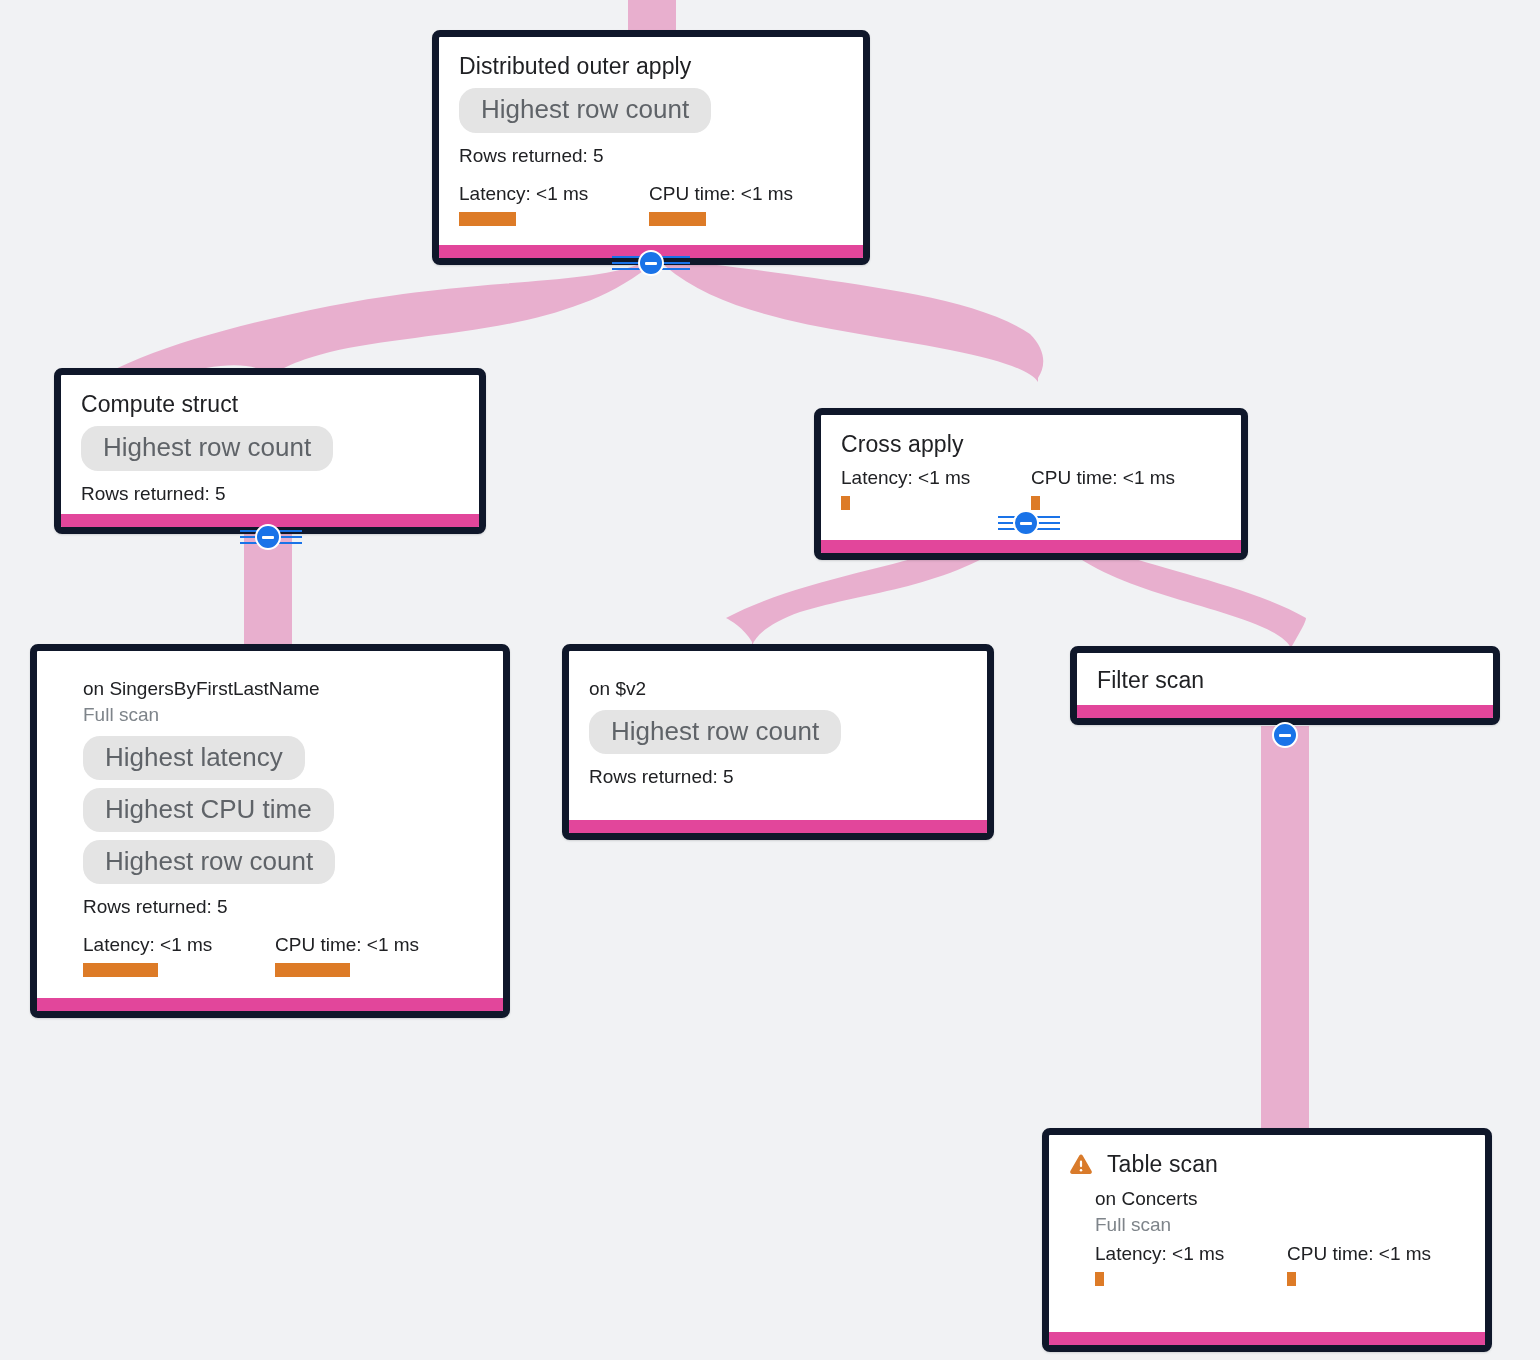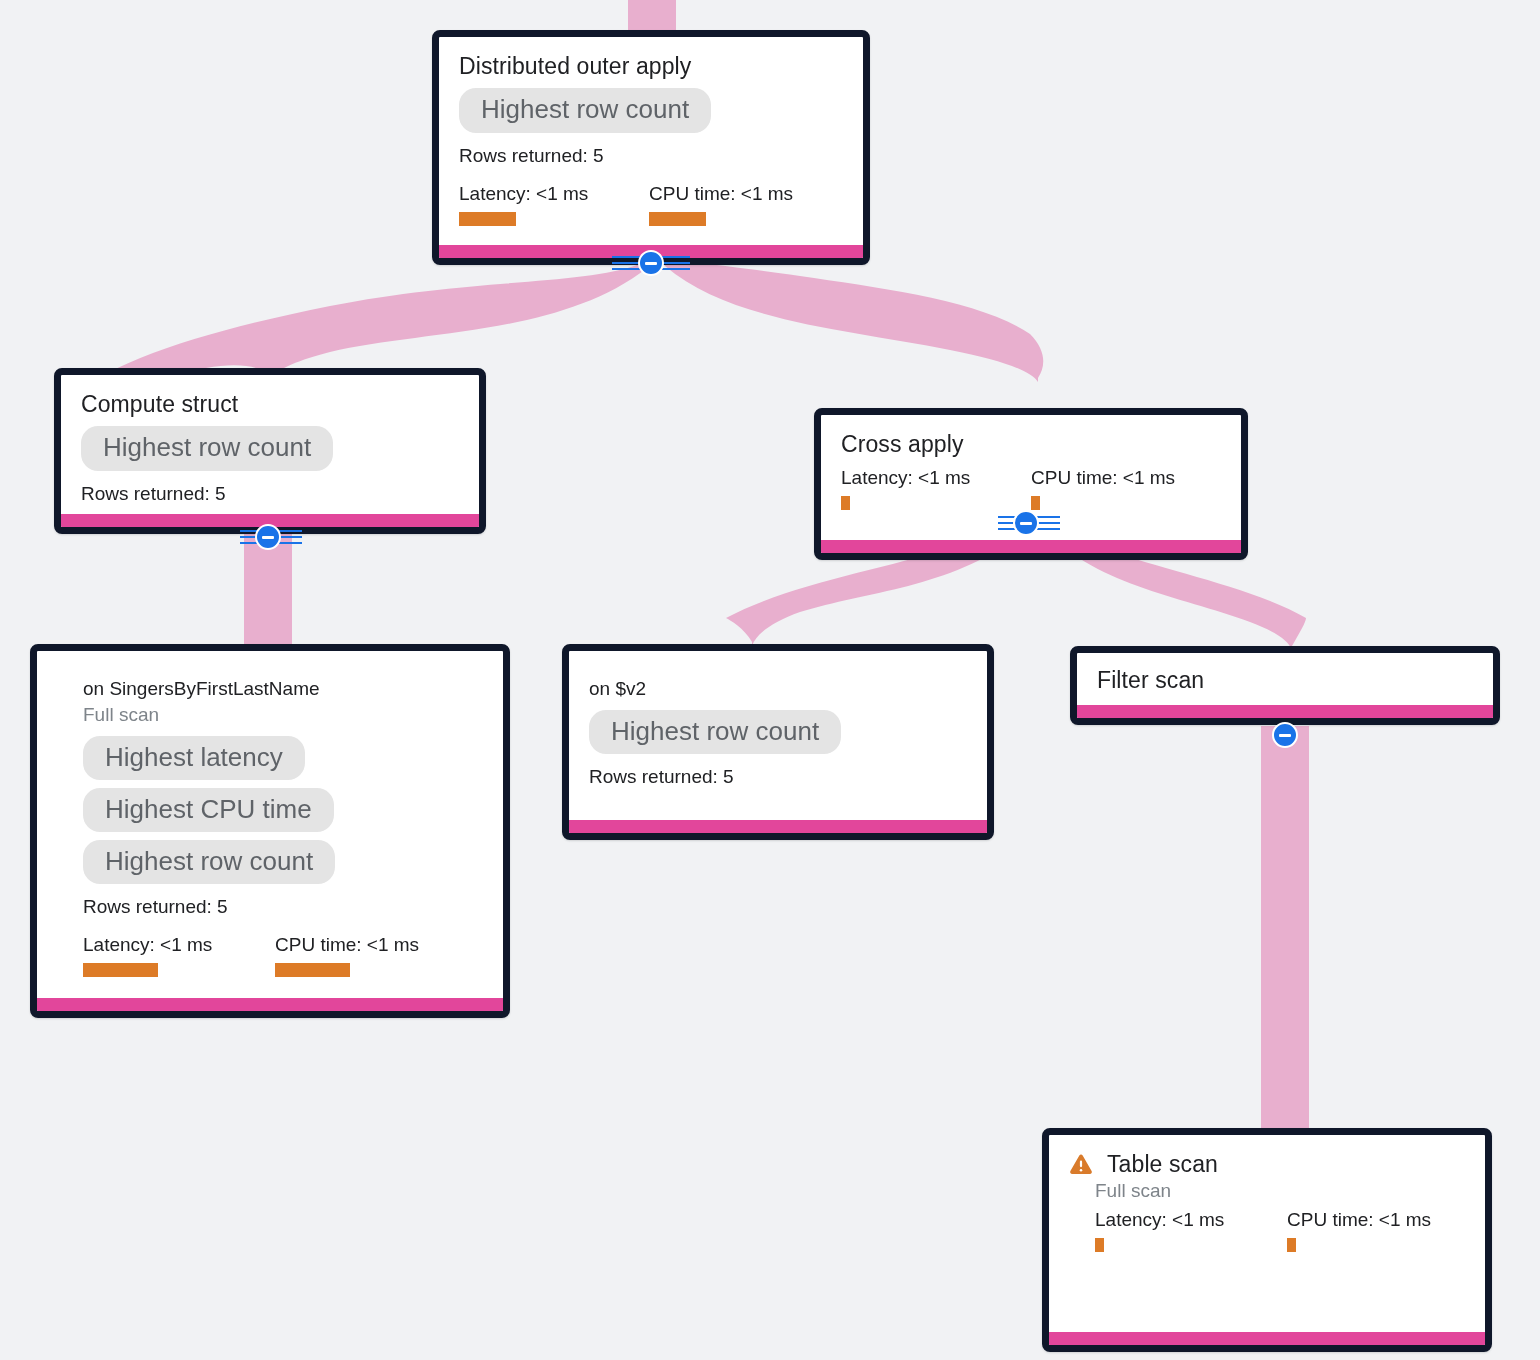--- a/index.html
+++ b/index.html
@@ -335,20 +335,21 @@
     <div class="node-body">
       <div class="title-row">
         <svg class="warn-icon" viewBox="0 0 24 22">
           <path d="M12 1.4c.7 0 1.3.35 1.68 1L22.6 17.9c.38.66.38 1.44 0 2.1-.38.65-1 1-1.75 1H3.15c-.75 0-1.37-.35-1.75-1-.38-.66-.38-1.44 0-2.1L10.32 2.4c.38-.65.98-1 1.68-1z" fill="#D97B2B"></path>
           <rect x="10.9" y="7.6" width="2.2" height="6.6" rx="1.1" fill="#FFFFFF"></rect>
           <circle cx="12" cy="17.2" r="1.25" fill="#FFFFFF"></circle>
         </svg>
         <div class="node-title">Table scan</div>
       </div>
       <div class="indent">
+        <div class="subline">on Concerts</div>
         <div class="subline muted">Full scan</div>
         <div class="metrics" style="margin-top:6px;">
           <div class="metric" style="width:192px;">
             <div class="metric-label">Latency: &lt;1 ms</div>
             <div class="metric-bar" style="width:9px;"></div>
           </div>
           <div class="metric">
             <div class="metric-label">CPU time: &lt;1 ms</div>
             <div class="metric-bar" style="width:9px;"></div>
           </div>

